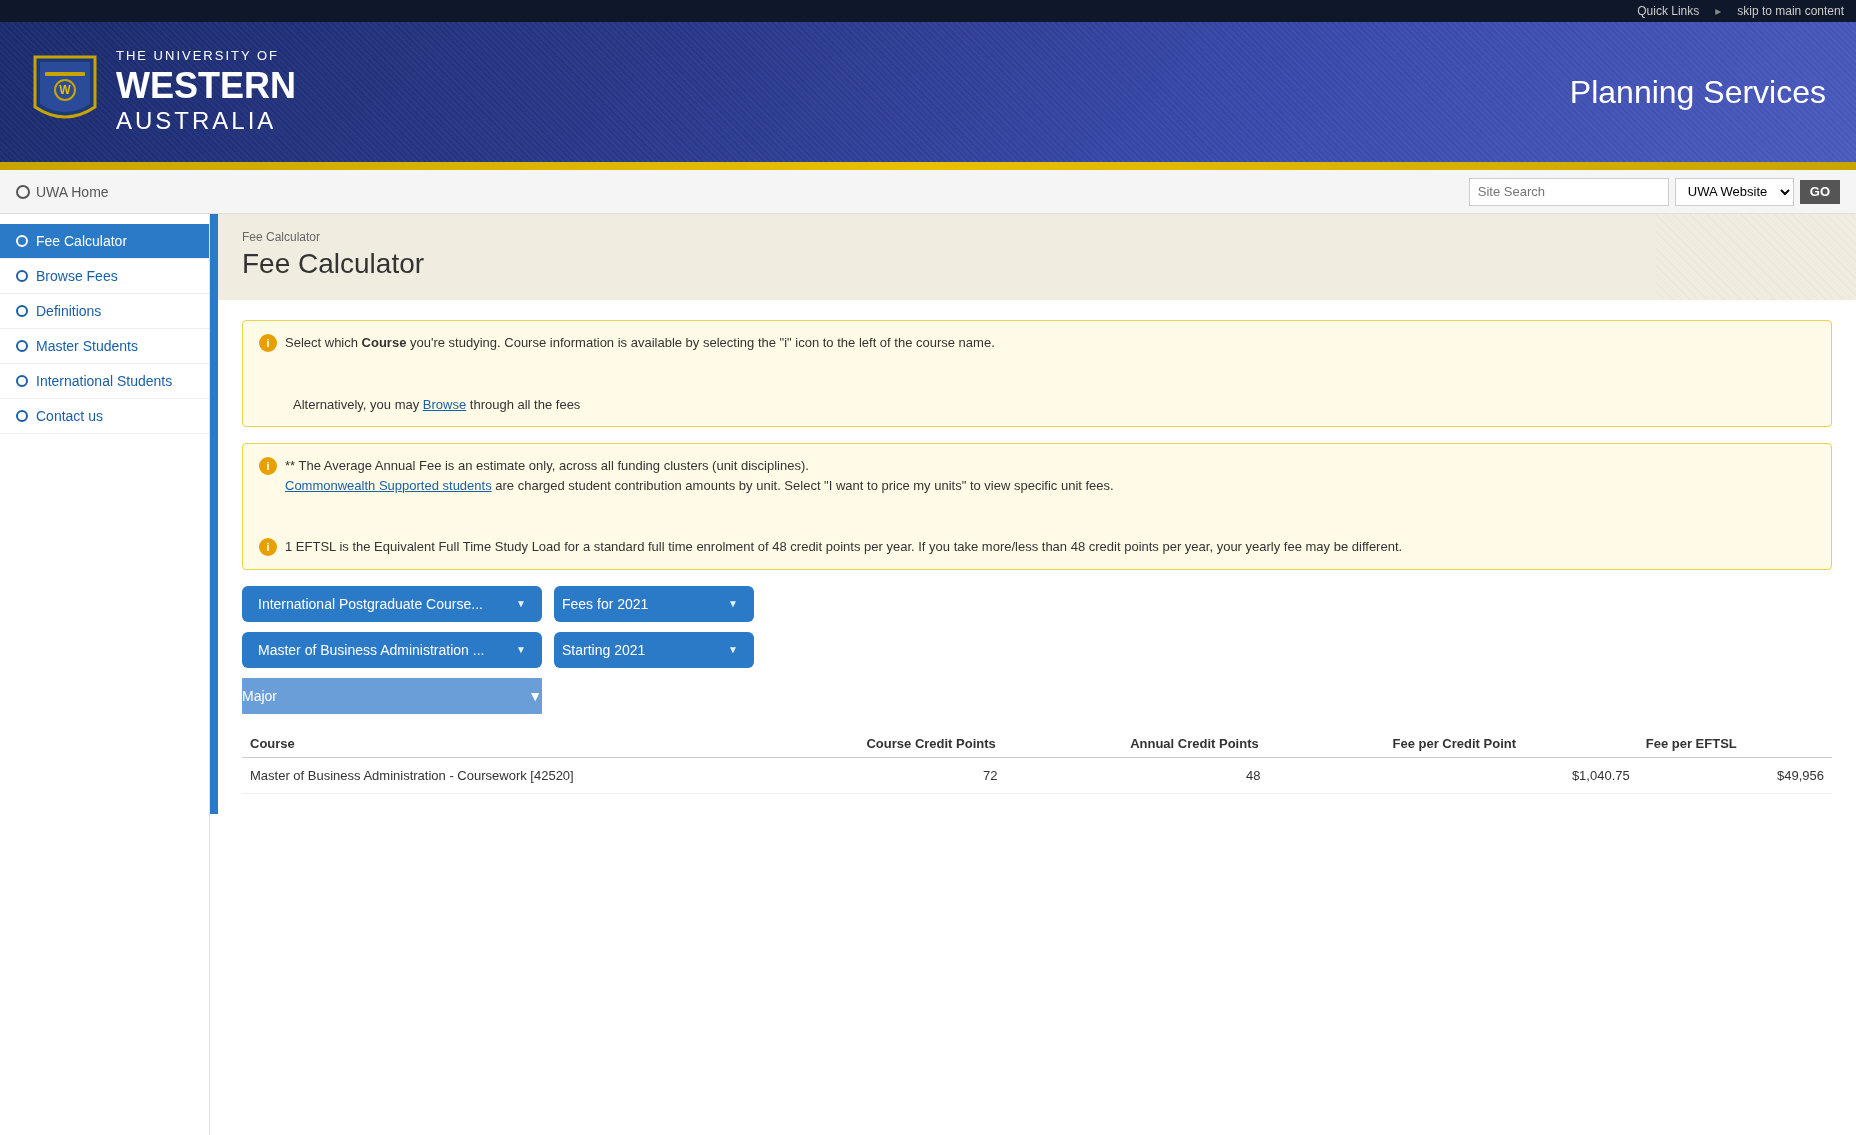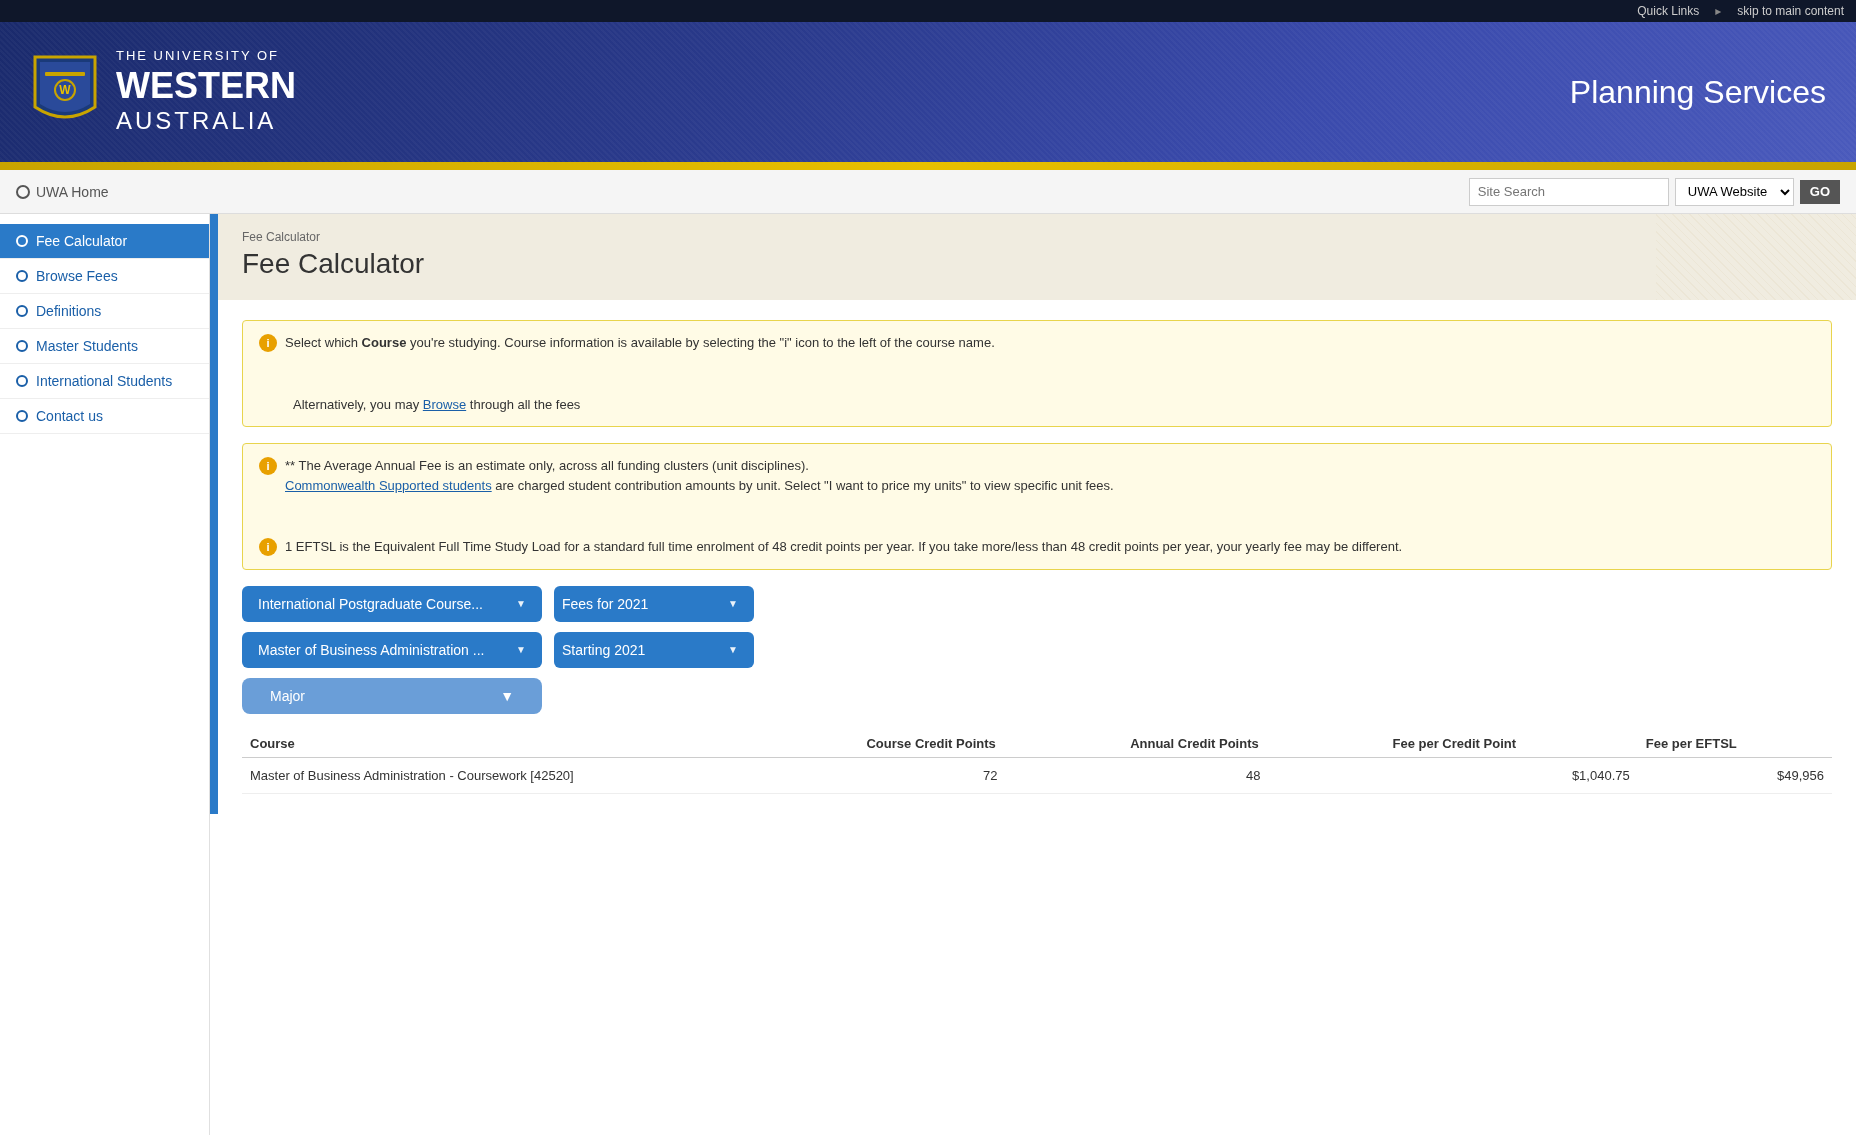--- a/index.html
+++ b/index.html
@@ -260,29 +260,29 @@
     }
     .dropdown-btn.small { min-width: 200px; padding-left: 8px; }
     .dropdown-btn .chevron {
       font-size: 10px;
       opacity: 0.9;
     }
     .dropdown-btn-major {
       background: #6a9ed8;
       color: white;
       border: none;
-      padding: 10px 28px;
+      padding: 10px 0;
       font-size: 14px;
       cursor: pointer;
       display: flex;
       align-items: center;
       justify-content: space-between;
       gap: 8px;
       min-width: 300px;
-      border-radius: 8px;
+      border-radius: 1px;
     }
 
     
     .fee-table {
       width: 100%;
       border-collapse: collapse;
       margin-top: 16px;
     }
     .fee-table th {
       text-align: left;

